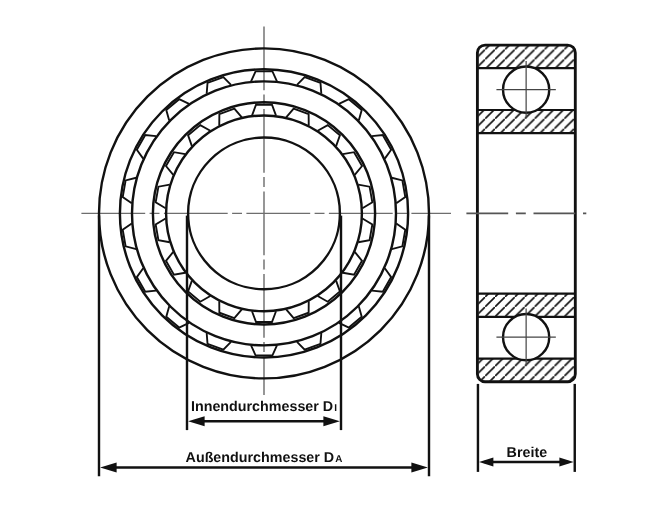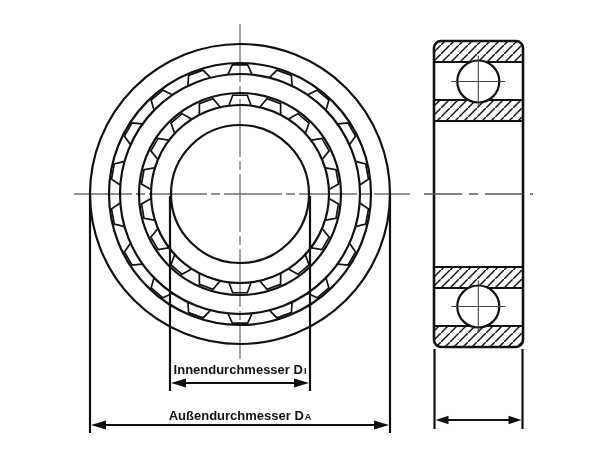--- a/index.html
+++ b/index.html
@@ -115,13 +115,16 @@
     </svg>
 
   <div class="dim-label" style="left:140px;top:408px;width:200px;">
     <span>Außendurchmesser D</span><span class="sub">A</span>
   </div>
 
   <div class="dim-label" style="left:140px;top:362px;width:200px;">
     <span>Innendurchmesser D</span><span class="sub">I</span>
   </div>
 
+  <div class="dim-label" style="left:429px;top:403px;width:100px;">
+    <span>Breite</span>
+  </div>
 </div>
 
 </body></html>

